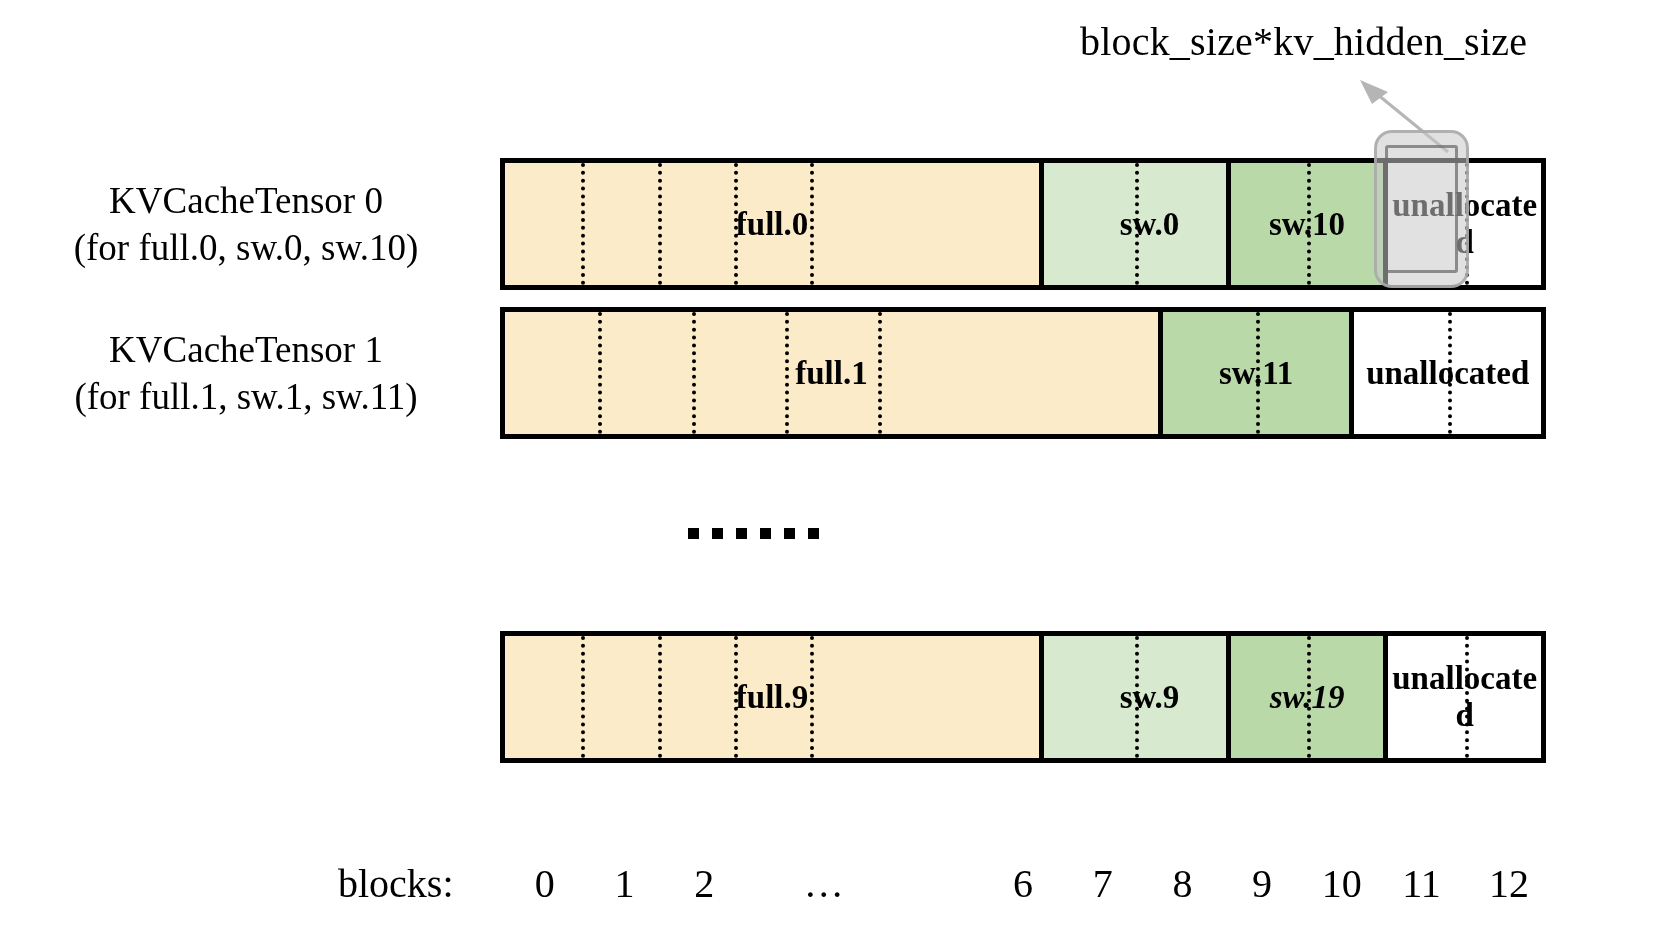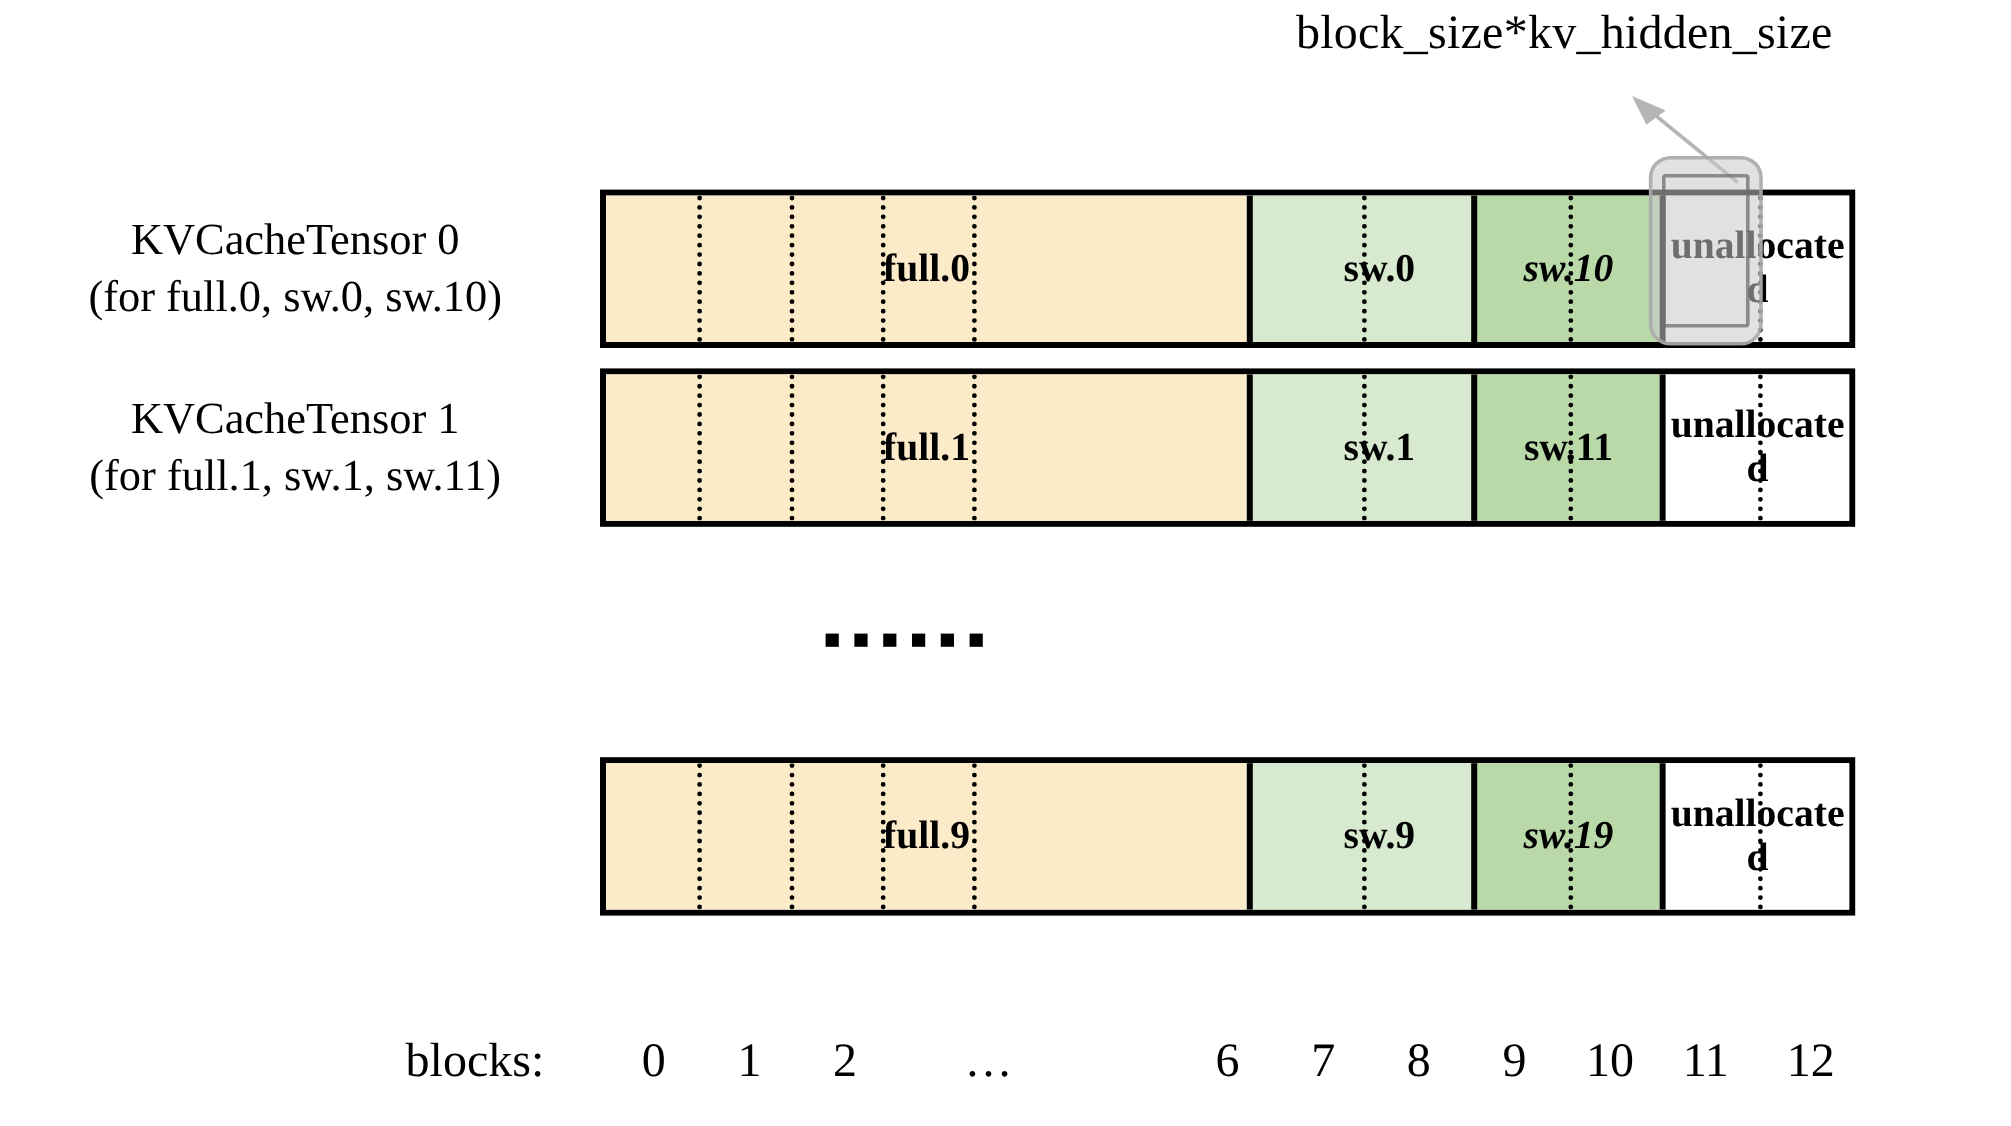--- a/index.html
+++ b/index.html
@@ -12,21 +12,21 @@
     height: 938px;
     position: relative;
     font-family: "Liberation Serif", "DejaVu Serif", serif;
     overflow: hidden;
   }
 
   
   #annotation-label {
     position: absolute;
     left: 1080px;
-    top: 3px;
+    top: 18px;
     font-size: 40px;
     color: #000000;
     white-space: nowrap;
     letter-spacing: 0.2px;
   }
   #annotation-arrow {
     position: absolute;
     left: 1330px;
     top: 70px;
     width: 140px;
@@ -201,21 +201,21 @@
         <div class="divider" style="left: 14.2857%;"></div>
         <div class="divider" style="left: 28.5714%;"></div>
         <div class="divider" style="left: 42.8571%;"></div>
         <div class="divider" style="left: 57.1429%;"></div>
         <div class="seg-text">full.0</div>
       </div>
       <div class="seg sw-light" style="flex: 2 0 0px;">
         <div class="divider" style="left: 50%;"></div>
         <div class="seg-text">sw.0</div>
       </div>
-      <div class="seg sw-mid" style="flex: 2 0 0px; font-style: italic;">
+      <div class="seg sw-mid" style="flex: 2 0 0px;">
         <div class="divider" style="left: 50%;"></div>
         <div class="seg-text">sw.10</div>
       </div>
       <div class="seg unalloc" style="flex: 2 0 0px;">
         <div class="divider" style="left: 50%;"></div>
         <div class="seg-text">unallocated</div>
       </div>
     </div>
   </div>
 <div class="row" id="row-1">
@@ -223,24 +223,20 @@
       <div class="ln">KVCacheTensor 1</div>
       <div class="ln">(for full.1, sw.1, sw.11)</div>
     </div>
     <div class="bar">
       <div class="seg full" style="flex: 7 0 0px;">
         <div class="divider" style="left: 14.2857%;"></div>
         <div class="divider" style="left: 28.5714%;"></div>
         <div class="divider" style="left: 42.8571%;"></div>
         <div class="divider" style="left: 57.1429%;"></div>
         <div class="seg-text">full.1</div>
-      </div>
-      <div class="seg sw-light" style="flex: 2 0 0px;">
-        <div class="divider" style="left: 50%;"></div>
-        <div class="seg-text">sw.1</div>
       </div>
       <div class="seg sw-mid" style="flex: 2 0 0px;">
         <div class="divider" style="left: 50%;"></div>
         <div class="seg-text">sw.11</div>
       </div>
       <div class="seg unalloc" style="flex: 2 0 0px;">
         <div class="divider" style="left: 50%;"></div>
         <div class="seg-text">unallocated</div>
       </div>
     </div>

